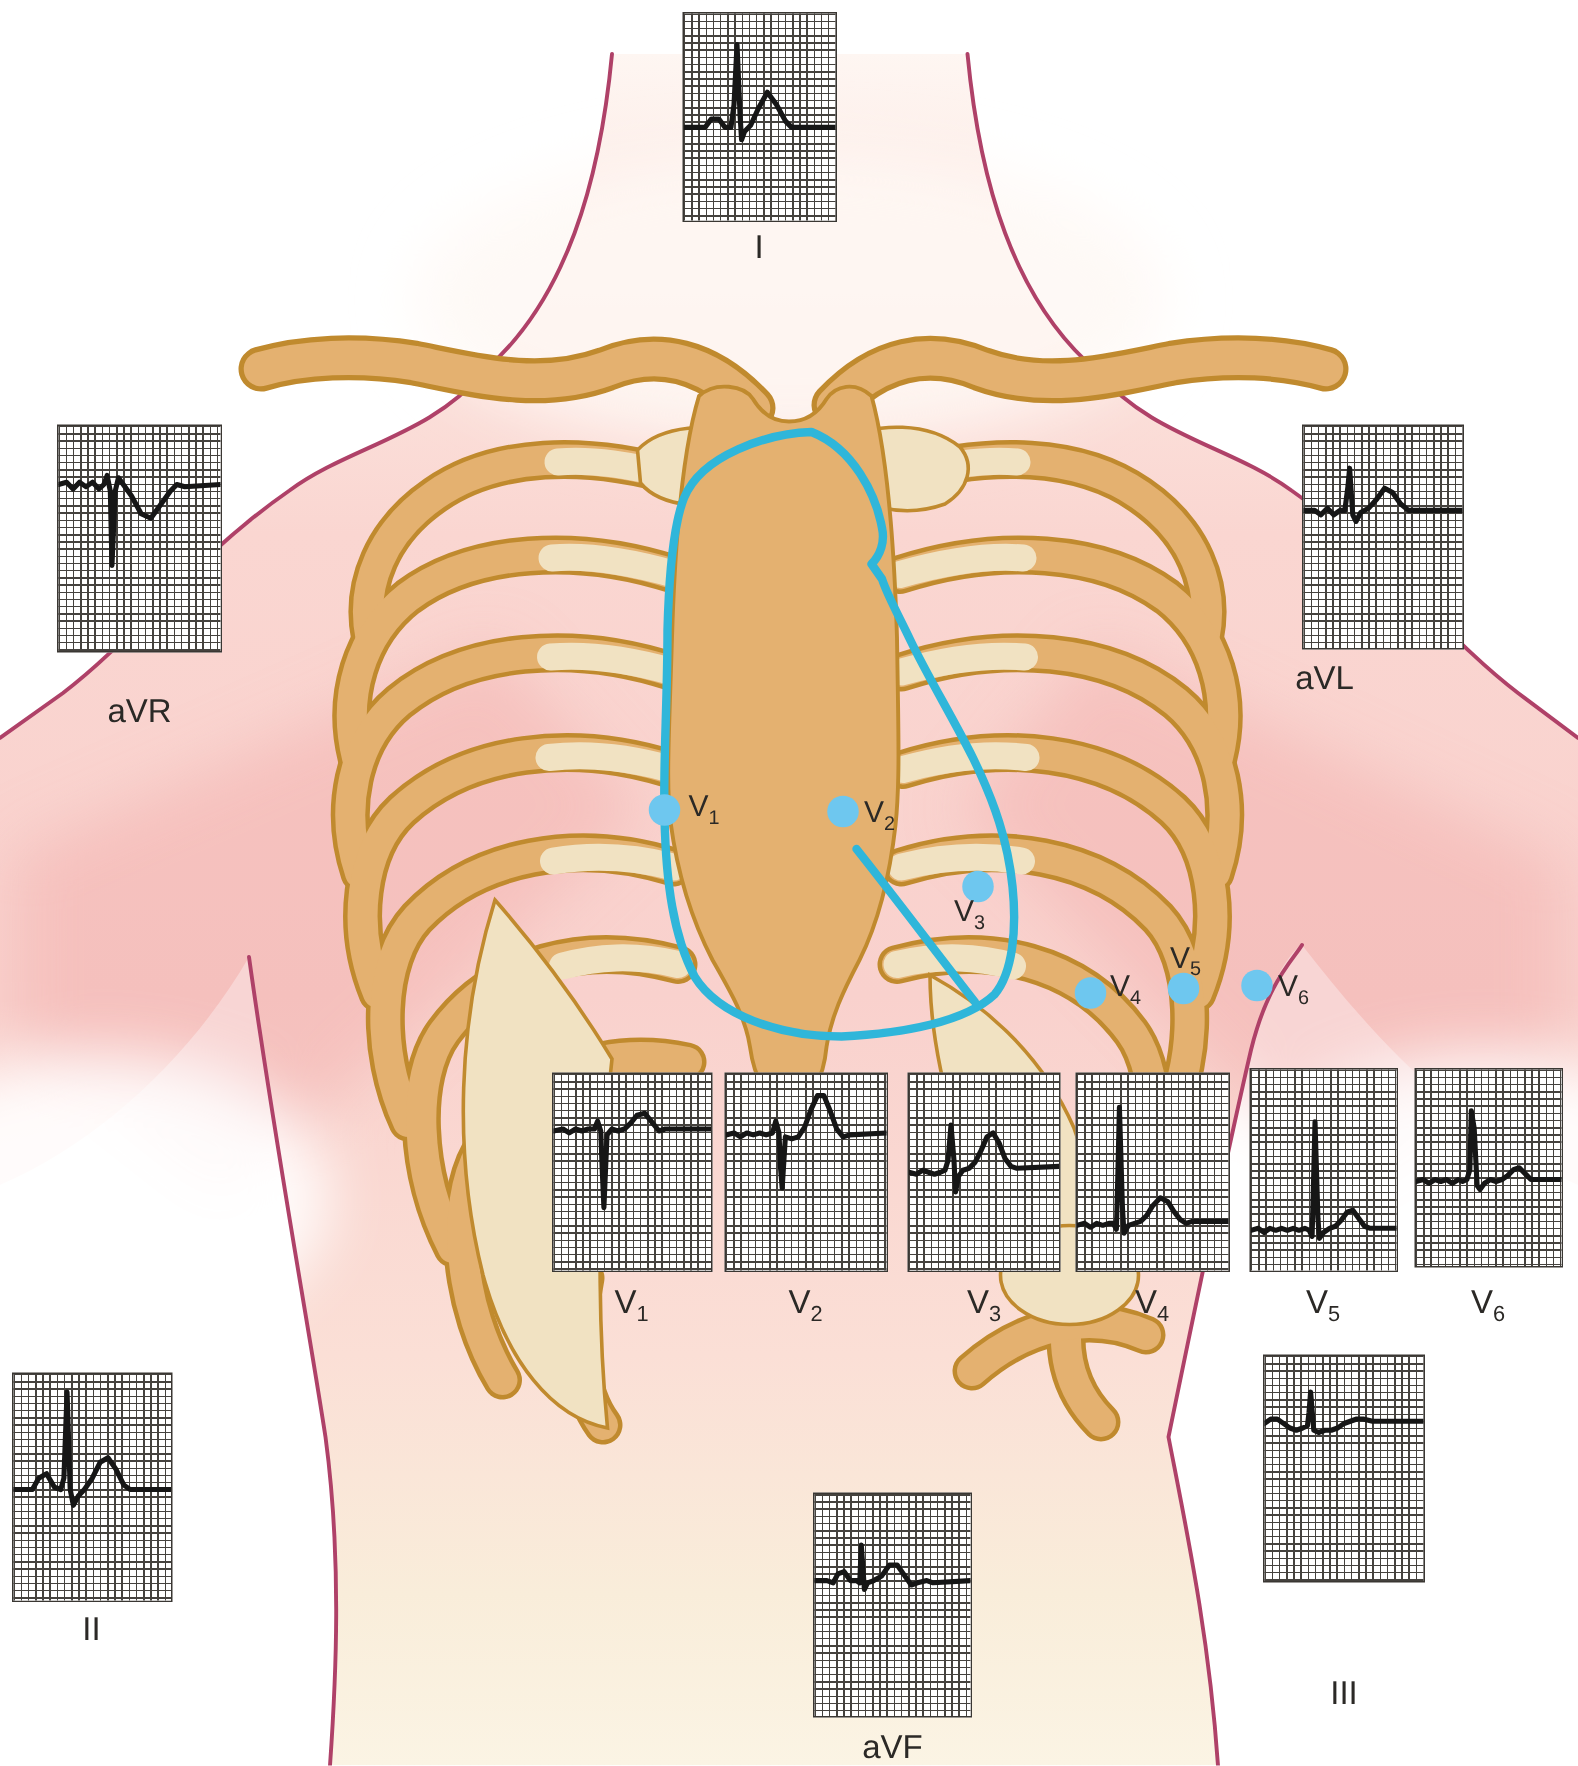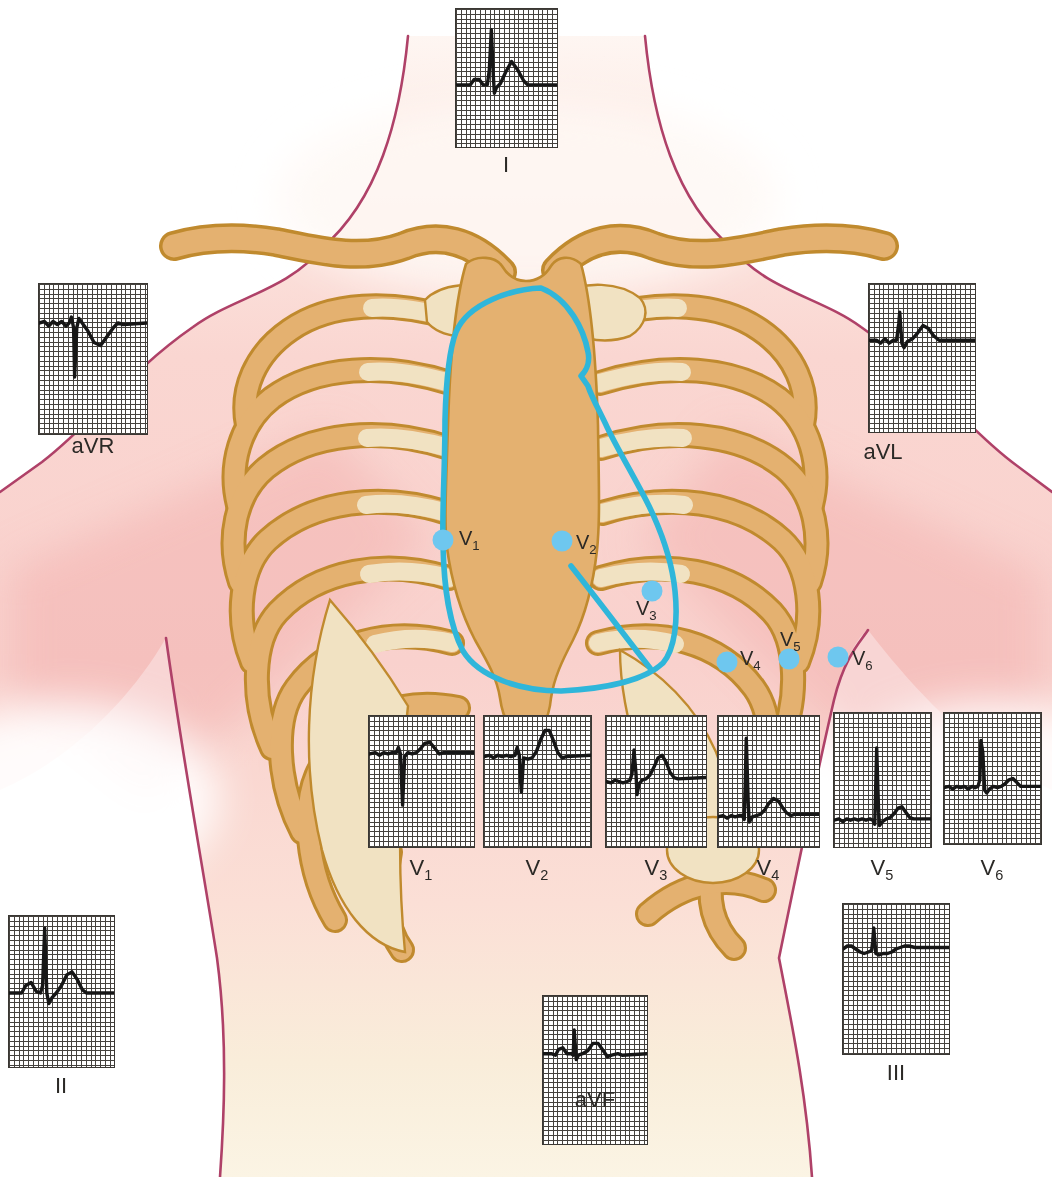--- a/index.html
+++ b/index.html
@@ -182,21 +182,21 @@
       </svg>
   </div>
   <div class="lead-label" style="left:506px;top:154px">I</div>
 
   <div class="strip" style="left:38px;top:283px;width:110px;height:152px">
     <div class="grid"></div>
     <svg class="trace" viewBox="0 0 100 100" preserveAspectRatio="none">
         <polyline points="0,26 5,25 9,28 13,25 17,27 21,25 25,28 28,26 30,22 32,29 33,62 35,29 37,23 41,27 45,31 51,39 57,41 63,35 69,29 73,26 78,27 100,26" fill="none" stroke="#161616" stroke-width="3.4" stroke-linejoin="round" stroke-linecap="round" vector-effect="non-scaling-stroke"></polyline>
       </svg>
   </div>
-  <div class="lead-label" style="left:93px;top:435px">aVR</div>
+  <div class="lead-label" style="left:93px;top:463px">aVR</div>
 
   <div class="strip" style="left:868px;top:283px;width:108px;height:150px">
     <div class="grid"></div>
     <svg class="trace" viewBox="0 0 100 100" preserveAspectRatio="none">
         <polyline points="0,38 7,38 11,40 15,37 19,40 23,38 26,38 28,27 29,19 31,40 33,43 36,39 41,37 46,33 51,28 56,30 61,35 66,38 100,38" fill="none" stroke="#161616" stroke-width="3.4" stroke-linejoin="round" stroke-linecap="round" vector-effect="non-scaling-stroke"></polyline>
       </svg>
   </div>
   <div class="lead-label" style="left:883px;top:441px">aVL</div>
 
   <div class="strip" style="left:368px;top:715px;width:107px;height:133px">
@@ -254,23 +254,23 @@
       </svg>
   </div>
   <div class="lead-label" style="left:61px;top:1075px">II</div>
 
   <div class="strip" style="left:542px;top:995px;width:106px;height:150px">
     <div class="grid"></div>
     <svg class="trace" viewBox="0 0 100 100" preserveAspectRatio="none">
         <polyline points="0,39 8,39 12,40 15,36 19,35 23,39 27,39 29,40 30,23 32,43 34,40 38,39 43,37 48,32 53,32 58,37 62,41 66,40 72,39 76,40 100,39" fill="none" stroke="#161616" stroke-width="3.4" stroke-linejoin="round" stroke-linecap="round" vector-effect="non-scaling-stroke"></polyline>
       </svg>
   </div>
-  <div class="lead-label" style="left:595px;top:1089px">aVF</div>
+  <div class="lead-label" style="left:595px;top:1154px">aVF</div>
 
   <div class="strip" style="left:842px;top:903px;width:108px;height:152px">
     <div class="grid"></div>
     <svg class="trace" viewBox="0 0 100 100" preserveAspectRatio="none">
         <polyline points="0,30 4,28 8,28 12,30 16,32 20,33 24,32 27,31 28,25 29,16 31,33 34,34 38,33 42,33 46,32 50,30 54,29 58,28 62,28 68,29 74,29 100,29" fill="none" stroke="#161616" stroke-width="3.4" stroke-linejoin="round" stroke-linecap="round" vector-effect="non-scaling-stroke"></polyline>
       </svg>
   </div>
-  <div class="lead-label" style="left:896px;top:1062px">III</div>
+  <div class="lead-label" style="left:896px;top:1118px">III</div>
 
 </div>
 
 </body></html>

